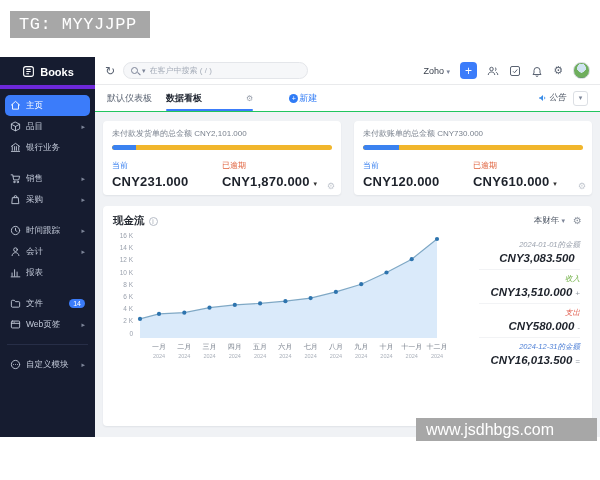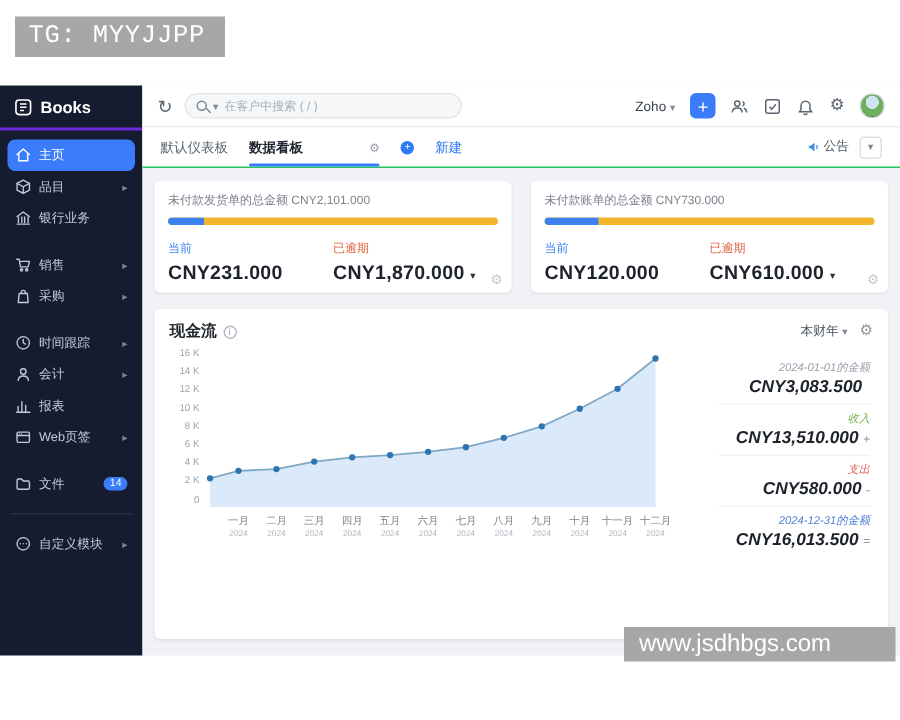--- a/index.html
+++ b/index.html
@@ -7,21 +7,21 @@
   body { position:relative; }
 
   .wm { position:absolute; background:#a7a7a7; color:#fff; display:flex; align-items:center; z-index:50; }
   .wm-top { left:10px; top:11px; width:140px; height:27px; font-size:17px; padding-left:9px; letter-spacing:.5px;font-family:Liberation Mono, monospace; }
   .wm-bottom { left:416px; top:418px; width:181px; height:23px; font-size:16px; padding-left:10px; }
 
   .app { position:absolute; left:0; top:57px; width:600px; height:380px; display:flex; }
 
   
   .sidebar { width:95px; height:100%; background:#161c30; color:#c2c9d8; flex:none; display:flex; flex-direction:column; }
-  .logo { display:flex; align-items:center; gap:5px; padding:8px 8px 7px 9px; color:#fff; font-size:11px; font-weight:bold; border-bottom:2px solid #6d28d9; }
+  .logo { display:flex; align-items:center; gap:5px; padding:8px 8px 7px 9px; color:#fff; font-size:11px; font-weight:bold; border-bottom:4px solid #6d28d9;justify-content:center; }
   .side-nav { padding:6px 5px; }
   .side-item { display:flex; align-items:center; gap:5px; height:21px; padding:0 5px; border-radius:5px; font-size:8.5px; cursor:pointer; position:relative; }
   .side-item.active { background:#3b7cfa; color:#fff; }
   .side-item .s-ico { width:11px; height:11px; flex:none; display:flex; align-items:center; }
   .side-item .arrow { position:absolute; right:5px; font-size:7px; color:#7d8598; }
   .side-item .badge { position:absolute; right:5px; background:#3b7cfa; color:#fff; font-size:7px; border-radius:7px; padding:1px 4px; }
   .gap { margin-top:10px; }
   .side-div { border-top:1px solid #272e47; margin:9px 2px; }
 
   
@@ -40,24 +40,24 @@
   .plus-btn { width:17px; height:17px; background:#3b7cfa; border-radius:4px; color:#fff; font-size:12px; display:flex; align-items:center; justify-content:center; cursor:pointer; }
   .tb-ico { width:12px; height:12px; color:#5a6372; cursor:pointer; display:flex; }
   .tb-gear { font-size:11px; color:#5a6372; line-height:1; cursor:pointer; }
   .avatar { width:17px; height:17px; border-radius:50%; background:radial-gradient(circle at 50% 35%, #cfe3f0 0 35%, #6fae5d 36% 75%, #3f7d46 76%); border:1px solid #d6dae0; cursor:pointer; }
 
   .tabbar { height:27px; background:#fff; border-bottom:1px solid #22c55e; display:flex; align-items:center; padding:0 12px; gap:14px; flex:none; }
   .tab { font-size:9px; color:#5a6372; height:100%; display:flex; align-items:center; gap:3px; cursor:pointer; position:relative; }
   .tab.active { color:#1f2530; font-weight:bold;gap:44px; }
   .tab.active::after { content:""; position:absolute; left:0; right:0; bottom:0; height:2px; background:#3b7cfa; border-radius:2px; }
   .tab .t-gear { font-size:8px; color:#9aa1ad; font-weight:normal; }
-  .new-tab { font-size:9px; color:#2f7bf6; display:flex; align-items:center; gap:14px; cursor:pointer; }
+  .new-tab { font-size:9px; color:#2f7bf6; display:flex; align-items:center; gap:1px; cursor:pointer;margin-left:22px; }
   .new-plus { width:9px; height:9px; border-radius:50%; background:#2f7bf6; color:#fff; font-size:7px; display:flex; align-items:center; justify-content:center; }
   .tab-right { margin-left:auto; display:flex; align-items:center; gap:7px; }
-  .annc { font-size:8.5px; color:#4a5361; display:flex; align-items:center; gap:1px; cursor:pointer; }
+  .annc { font-size:8.5px; color:#4a5361; display:flex; align-items:center; gap:1px; cursor:pointer;font-style:italic; }
   .annc svg { color:#3b8de8; }
   .dd-box { width:15px; height:15px; border:1px solid #dcdfe4; border-radius:3px; font-size:7px; color:#7d8598; display:flex; align-items:center; justify-content:center; cursor:pointer; }
 
   
   .content { flex:1; padding:9px 8px; overflow:hidden;border-radius:29px; }
   .cards { display:flex; gap:13px; }
   .card { background:#fff; border-radius:4px; box-shadow:0 1px 2px rgba(20,30,50,.07); flex:1; padding:7px 9px 6px; position:relative; }
   .card-title { font-size:8px; color:#7a828e; margin-bottom:6px; white-space:nowrap; overflow:hidden; }
   .pbar { height:5px; border-radius:3px; background:#f1b62c; overflow:hidden; margin-bottom:10px; }
   .pbar .pfill { height:100%; background:#3b82f0; border-radius:3px 0 0 3px; }
@@ -181,38 +181,38 @@
           <span class="arrow">▸</span>
         </div>
         <div class="side-item">
           <span class="s-ico">
             <svg width="11" height="11" viewBox="0 0 24 24" fill="none" stroke="currentColor" stroke-width="2" stroke-linecap="round" stroke-linejoin="round">
               <path d="M4.5 20V13M10 20V6M15.5 20v-9M2.5 21.5h19"></path>
             </svg>
           </span>
           <span>报表</span>
         </div>
+        <div class="side-item gap">
+          <span class="s-ico">
+            <svg width="11" height="11" viewBox="0 0 24 24" fill="none" stroke="currentColor" stroke-width="2" stroke-linecap="round" stroke-linejoin="round">
+              <path d="M3 7a2 2 0 0 1 2-2h4.5L12 8h7a2 2 0 0 1 2 2v8a2 2 0 0 1-2 2H5a2 2 0 0 1-2-2Z"></path>
+            </svg>
+          </span>
+          <span>文件</span>
+          <span class="badge">14</span>
+        </div>
         <div class="side-item">
           <span class="s-ico">
             <svg width="11" height="11" viewBox="0 0 24 24" fill="none" stroke="currentColor" stroke-width="2" stroke-linecap="round" stroke-linejoin="round">
               <rect x="3" y="4.5" width="18" height="15" rx="2"></rect>
               <path d="M3 9.5h18M6.5 7h.01M9.5 7h.01"></path>
             </svg>
           </span>
           <span>Web页签</span>
           <span class="arrow">▸</span>
-        </div>
-        <div class="side-item gap">
-          <span class="s-ico">
-            <svg width="11" height="11" viewBox="0 0 24 24" fill="none" stroke="currentColor" stroke-width="2" stroke-linecap="round" stroke-linejoin="round">
-              <path d="M3 7a2 2 0 0 1 2-2h4.5L12 8h7a2 2 0 0 1 2 2v8a2 2 0 0 1-2 2H5a2 2 0 0 1-2-2Z"></path>
-            </svg>
-          </span>
-          <span>文件</span>
-          <span class="badge">14</span>
         </div>
         <div class="side-div"></div>
         <div class="side-item">
           <span class="s-ico">
             <svg width="11" height="11" viewBox="0 0 24 24" fill="none" stroke="currentColor" stroke-width="2" stroke-linecap="round" stroke-linejoin="round">
               <circle cx="12" cy="12" r="9"></circle>
               <path d="M7.5 12h.01M12 12h.01M16.5 12h.01"></path>
             </svg>
           </span>
           <span>自定义模块</span>

